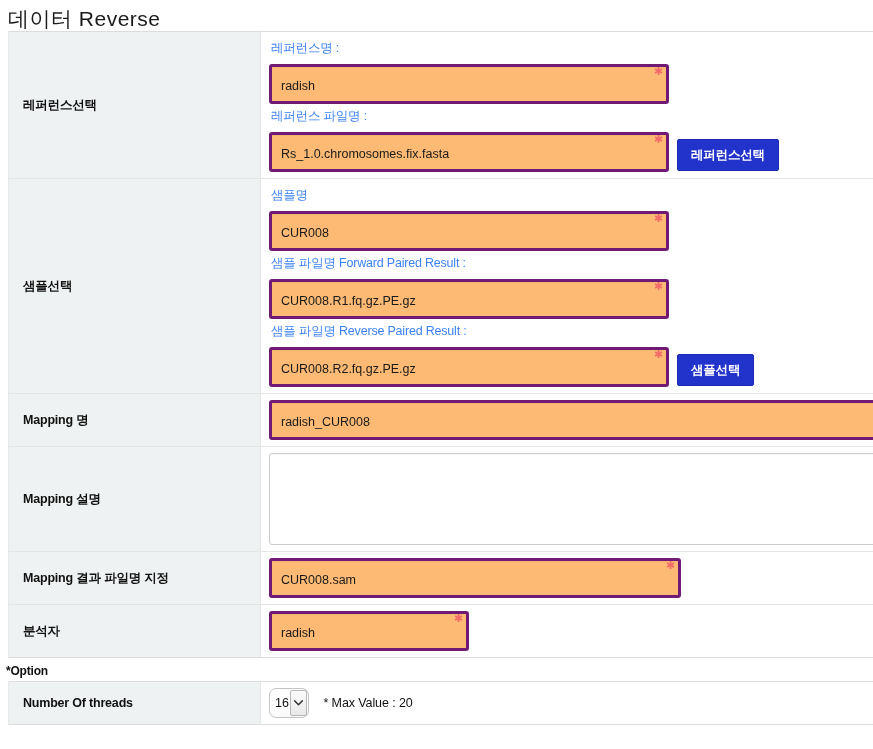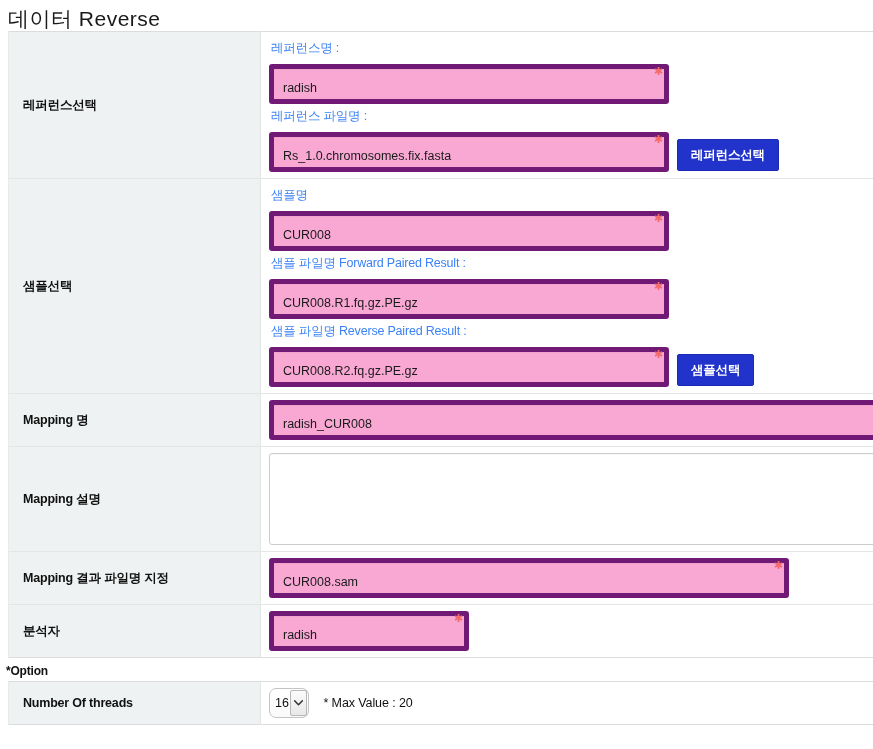--- a/index.html
+++ b/index.html
@@ -64,22 +64,22 @@
     font-size: 12.5px;
     color: #3b82f6;
     margin: 2px 0 3px 2px;
     letter-spacing: -0.2px;
   }
 
   .inp-wrap { position: relative; display: inline-block; vertical-align: top; }
   .inp {
     position: relative;
     display: block;
-    background: #f9a8d4;
-    border: 5px solid #701a75;
+    background: #fdba74;
+    border: 3px solid #701a75;
     border-radius: 3px;
     height: 38px;
     line-height: 36px;
     font-size: 12.5px;
     color: #1a1a1a;
     padding: 0 9px;
     white-space: nowrap;
     overflow: hidden;
     box-shadow: inset 0 1px 1px rgba(0,0,0,0.035);
   }
@@ -238,21 +238,21 @@
         <td class="label">Mapping 설명</td>
         <td class="field">
           <div class="txtarea desc"></div>
         </td>
       </tr>
 
       <tr>
         <td class="label">Mapping 결과 파일명 지정</td>
         <td class="field">
           <div class="inp-wrap">
-            <div class="inp h40" style="width:520px;">CUR008.sam</div>
+            <div class="inp h40" style="width:412px;">CUR008.sam</div>
             <span class="req">✱</span>
           </div>
         </td>
       </tr>
 
       <tr>
         <td class="label">분석자</td>
         <td class="field">
           <div class="inp-wrap">
             <div class="inp h40" style="width:200px;">radish</div>

